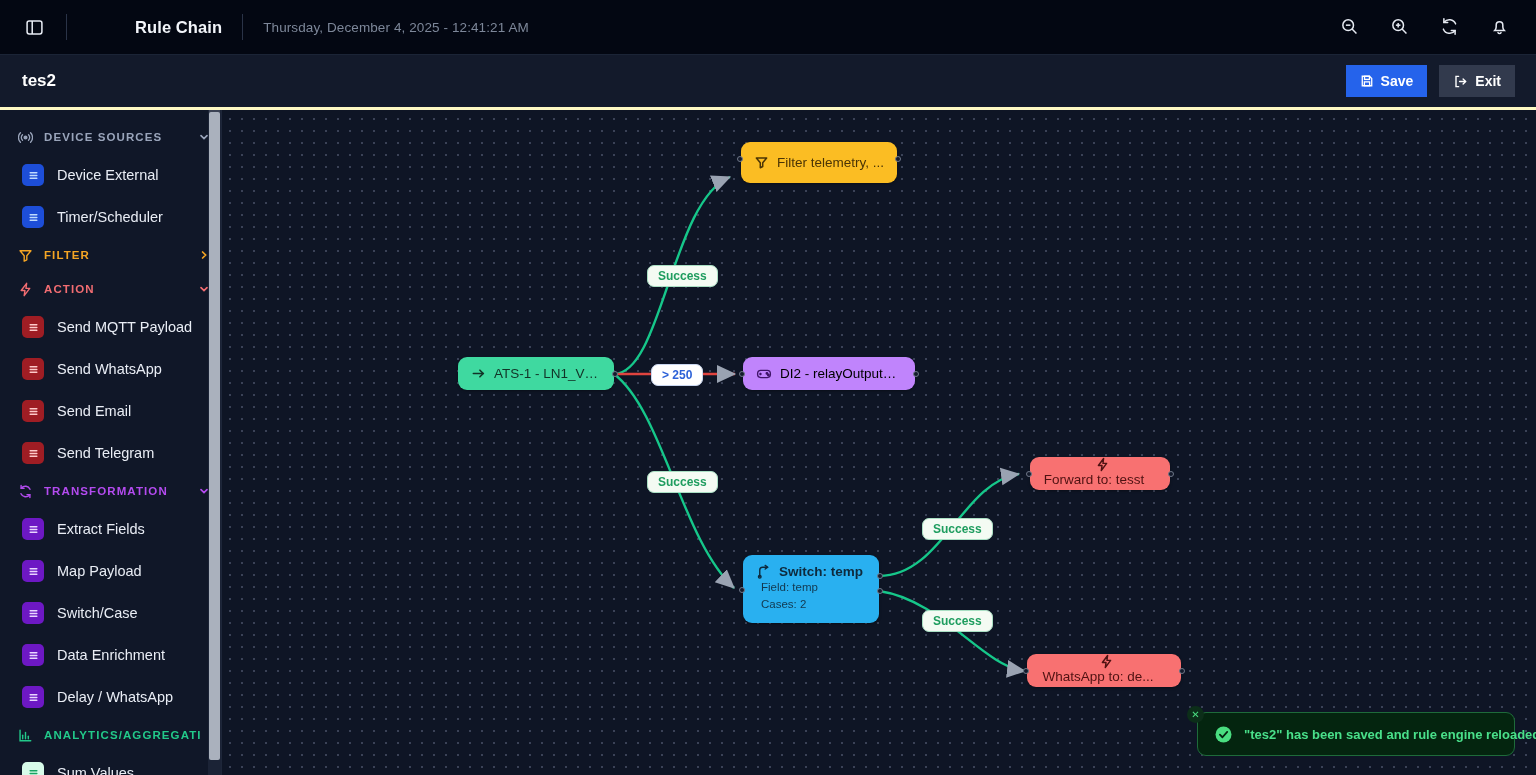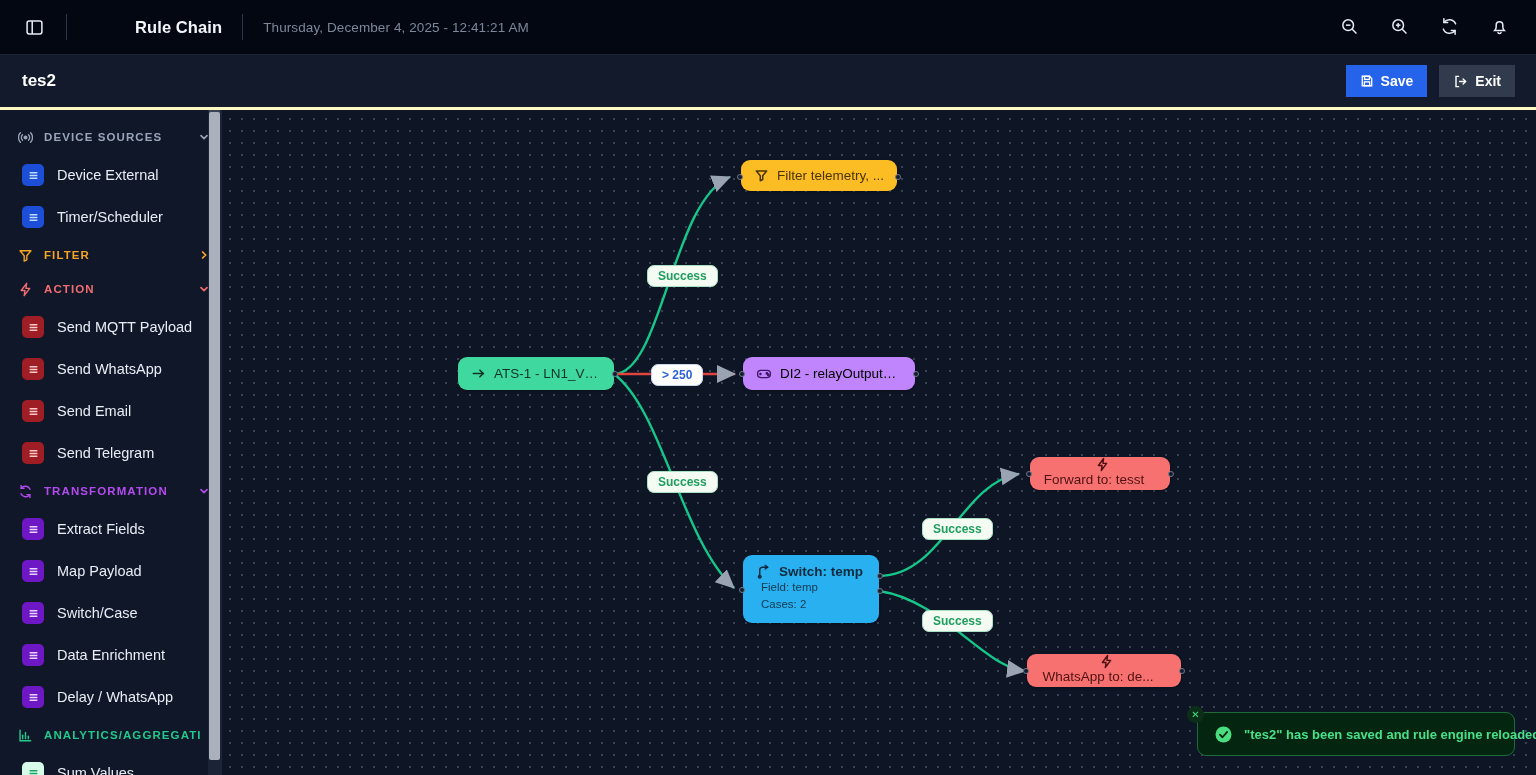--- a/index.html
+++ b/index.html
@@ -472,21 +472,21 @@
     <span class="nico">
       <svg width="15" height="15" viewBox="0 0 16 16" fill="none" stroke="#123327" stroke-width="1.7" stroke-linecap="round">
         <line x1="2.5" y1="8" x2="13" y2="8"></line>
           <polyline points="9.5,4.5 13,8 9.5,11.5"></polyline>
       </svg>
     </span>
     <span class="ntext">ATS-1 - LN1_V1_v...</span>
     <span class="handle" style="right:-4px; top:14px;"></span>
   </div>
 
-  <div class="node n-filter" style="left:519px; top:50px; width:156px; height:31px;">
+  <div class="node n-filter" style="left:519px; top:32px; width:156px; height:41px;">
     <span class="nico">
       <svg width="15" height="15" viewBox="0 0 16 16" fill="none" stroke="#4a3405" stroke-width="1.6" stroke-linejoin="round">
         <path d="M2.5 3.2h11l-4.2 5v4.1l-2.6 1.3V8.2z"></path>
       </svg>
     </span>
     <span class="ntext">Filter telemetry, ...</span>
     <span class="handle" style="left:-4px; top:14px;"></span>
     <span class="handle" style="right:-4px; top:14px;"></span>
   </div>
 

